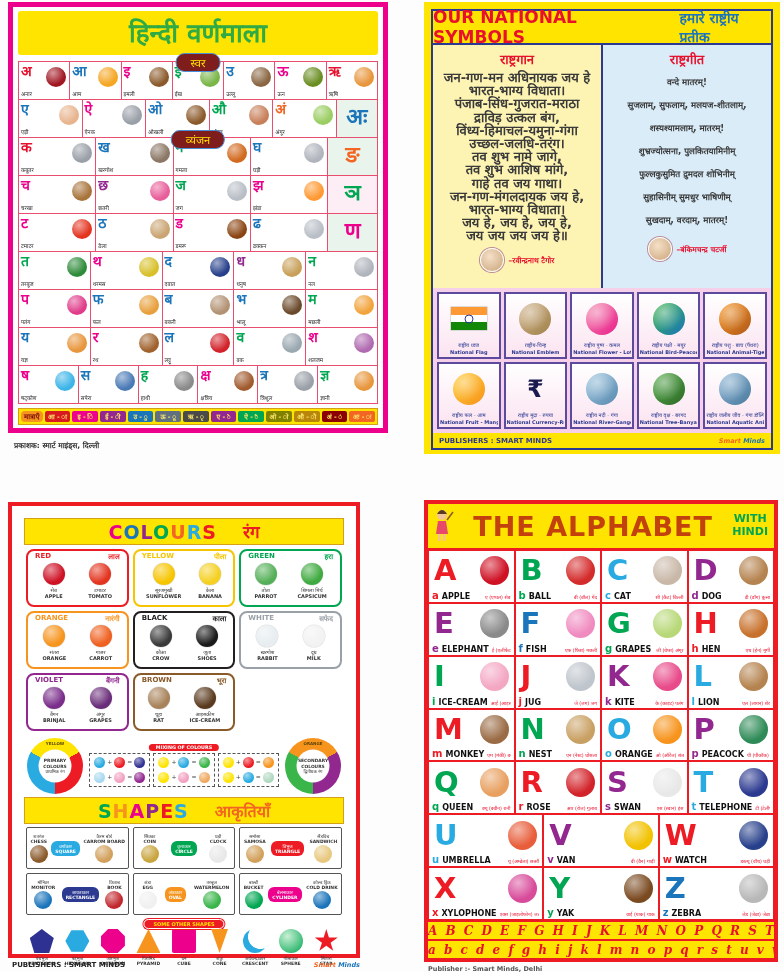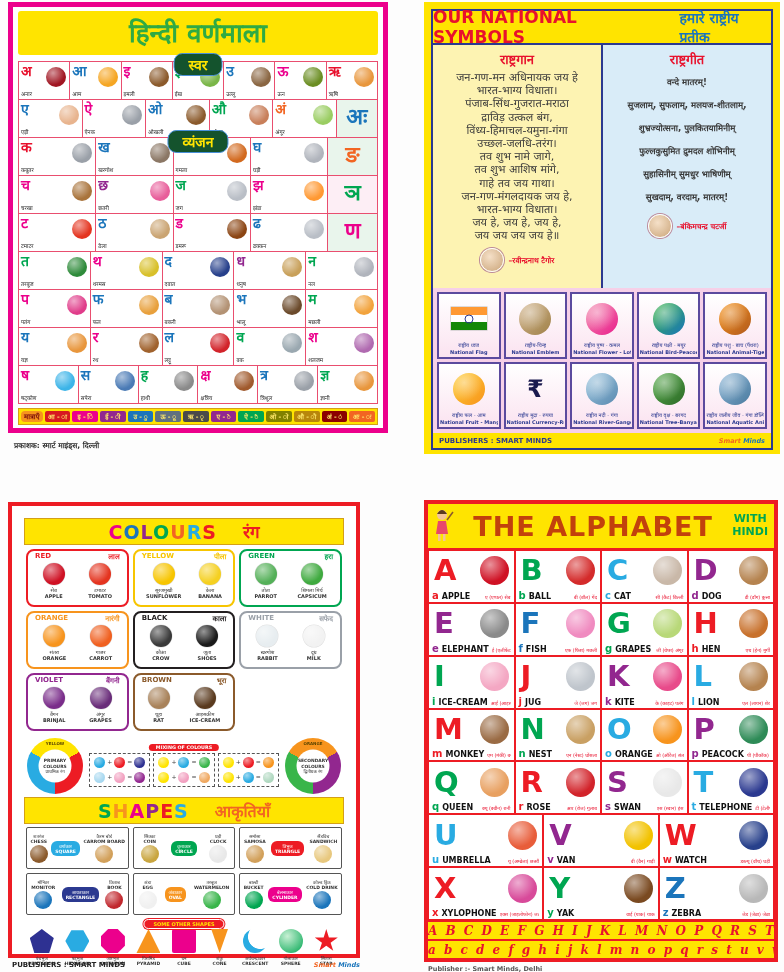--- a/index.html
+++ b/index.html
@@ -14,39 +14,39 @@
   .v-grid{margin-top:6px;border:1.5px solid #e94e6f;}
   .v-row{display:flex;border-bottom:1px solid #e94e6f;}
   .v-row:last-child{border-bottom:none;}
   .v-cell{flex:1;min-width:0;position:relative;border-right:1px solid #e94e6f;height:37px;padding:1px 2px;background:#fff;overflow:hidden;}
   .v-cell:last-child{border-right:none;}
   .v-big{flex:0.62;}
   .v-letter{font-size:14px;font-weight:bold;line-height:1.15;}
   .v-big .v-letter{font-size:22px;text-align:center;margin-top:3px;}
   .v-img{position:absolute;right:3px;top:5px;width:20px;height:20px;}
   .v-word{position:absolute;left:2px;bottom:1px;font-size:5.5px;color:#222;white-space:nowrap;}
-  .pill{position:absolute;left:50%;transform:translateX(-50%);background:#14532d;color:#ffe400;font-size:14px;font-weight:bold;padding:1px 14px;border-radius:9px;border:1.5px solid #4a90d9;z-index:5;white-space:nowrap;}
+  .pill{position:absolute;left:50%;transform:translateX(-50%);background:#7f1d1d;color:#ffe400;font-size:11px;font-weight:normal;padding:1px 14px;border-radius:9px;border:1.5px solid #4a90d9;z-index:5;white-space:nowrap;}
   .pill-swar{top:46px;}
   .pill-vyanjan{top:123px;}
   .matra-strip{margin-top:4px;height:17px;background:#ffe400;border:1px solid #d4a017;display:flex;align-items:center;gap:2px;padding:0 2px;}
   .matra-label{background:#f7941d;color:#7a0c0c;font-size:7px;font-weight:bold;padding:1px 3px;border-radius:4px;white-space:nowrap;}
   .matra-chip{flex:1;color:#ffe96a;font-size:6.5px;font-weight:bold;text-align:center;border-radius:2px;padding:1px 0;white-space:nowrap;overflow:hidden;}
   .p1-footer{position:absolute;left:14px;top:440px;font-size:7.5px;font-weight:bold;color:#333;}
 
   
   .p2{left:424px;top:2px;width:356px;height:452px;background:#ffe400;padding:7px 7px 4px;}
   .p2-inner{border:2px solid #2b3990;height:100%;display:flex;flex-direction:column;background:#fff;}
   .p2-title{background:#ffe400;border-bottom:2px solid #2b3990;height:34px;display:flex;align-items:center;justify-content:center;gap:12px;flex:none;}
   .p2-title-en{color:#e8112d;font-weight:bold;font-size:17px;}
   .p2-title-hi{color:#1b75bb;font-weight:bold;font-size:14px;}
   .p2-cols{display:flex;height:243px;flex:none;}
   .p2-anthem{flex:1;background:#fdf3b2;border-right:2px solid #2b3990;padding:3px 2px;text-align:center;}
   .p2-song{flex:1;background:#d9ecf8;padding:3px 2px;text-align:center;}
   .col-heading{color:#e8112d;font-weight:bold;font-size:13px;margin:2px 0 3px;}
-  .an-line{font-size:11px;color:#3a3a3a;line-height:13.2px;font-weight:normal;}
+  .an-line{font-size:13px;color:#3a3a3a;line-height:13.2px;font-weight:bold;}
   .sg-line{font-size:8.6px;color:#3a3a3a;line-height:23px;font-weight:bold;}
   .author-row{display:flex;align-items:center;justify-content:center;gap:5px;margin-top:5px;}
   .portrait{width:24px;height:24px;border-radius:50%;background:radial-gradient(circle at 40% 35%,#f5e0c8,#caa478);border:1.5px solid #fff;box-shadow:0 0 0 1px #b89;flex:none;}
   .author-name{color:#e8112d;font-size:7.5px;font-weight:bold;}
   .p2-grid{flex:1;background:#f6d0e8;display:grid;grid-template-columns:repeat(5,1fr);grid-auto-rows:1fr;gap:3px;padding:4px;}
   .sym-cell{background:linear-gradient(180deg,#fff,#fbe3f0);border:2px solid #5b4a9e;display:flex;flex-direction:column;align-items:center;justify-content:flex-end;padding:2px 1px;min-width:0;}
   .sym-img{flex:1;display:flex;align-items:center;justify-content:center;}
   .sym-hi{font-size:5.2px;color:#2b3990;white-space:nowrap;max-width:100%;overflow:hidden;}
   .sym-en{font-size:5px;font-weight:bold;color:#2b3990;white-space:nowrap;max-width:100%;overflow:hidden;}
   .sym-flag{width:36px;height:23px;background:linear-gradient(180deg,#ff9933 0 33%,#fff 33% 67%,#138808 67%);position:relative;box-shadow:0 0 0 .5px #bbb;}
@@ -439,20 +439,21 @@
         <div class="author-row">
           <span class="portrait"></span>
           <span class="author-name">–रवीन्द्रनाथ टैगोर</span>
         </div>
       </div>
       <div class="p2-song">
         <div class="col-heading">राष्ट्रगीत</div>
         <div>
             <div class="sg-line">वन्दे मातरम्!</div>
             <div class="sg-line">सुजलाम्, सुफलाम्, मलयज-शीतलाम्,</div>
+            <div class="sg-line">शस्यश्यामलाम्, मातरम्!</div>
             <div class="sg-line">शुभ्रज्योत्सना, पुलकितयामिनीम्</div>
             <div class="sg-line">फुल्लकुसुमित द्रुमदल शोभिनीम्</div>
             <div class="sg-line">सुहासिनीम् सुमधुर भाषिणीम्</div>
             <div class="sg-line">सुखदाम्, वरदाम्, मातरम्!</div>
           </div>
         <div class="author-row">
           <span class="portrait"></span>
           <span class="author-name">–बंकिमचन्द्र चटर्जी</span>
         </div>
       </div>

